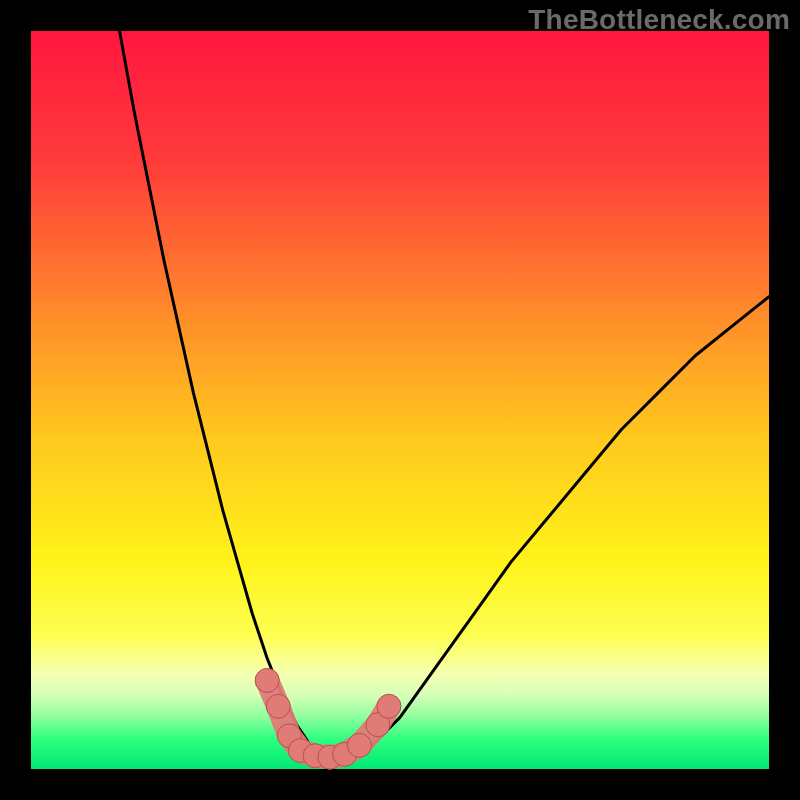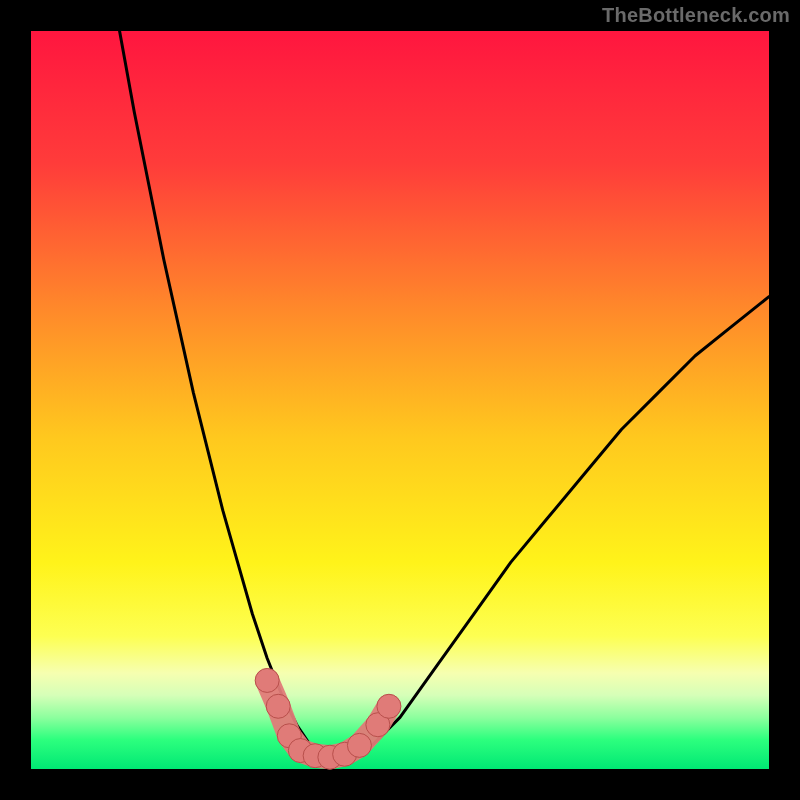--- a/index.html
+++ b/index.html
@@ -27,21 +27,21 @@
     left: 0;
     top: 0;
     width: 100%;
     height: 100%;
   }
   .watermark {
     position: absolute;
     top: 4px;
     right: 10px;
     font-family: Arial, Helvetica, sans-serif;
-    font-size: 20px;
+    font-size: 28px;
     font-weight: 600;
     color: #6a6a6a;
     letter-spacing: 0.2px;
     user-select: none;
   }
   svg.curve {
     position: absolute;
     left: 0;
     top: 0;
     width: 100%;

